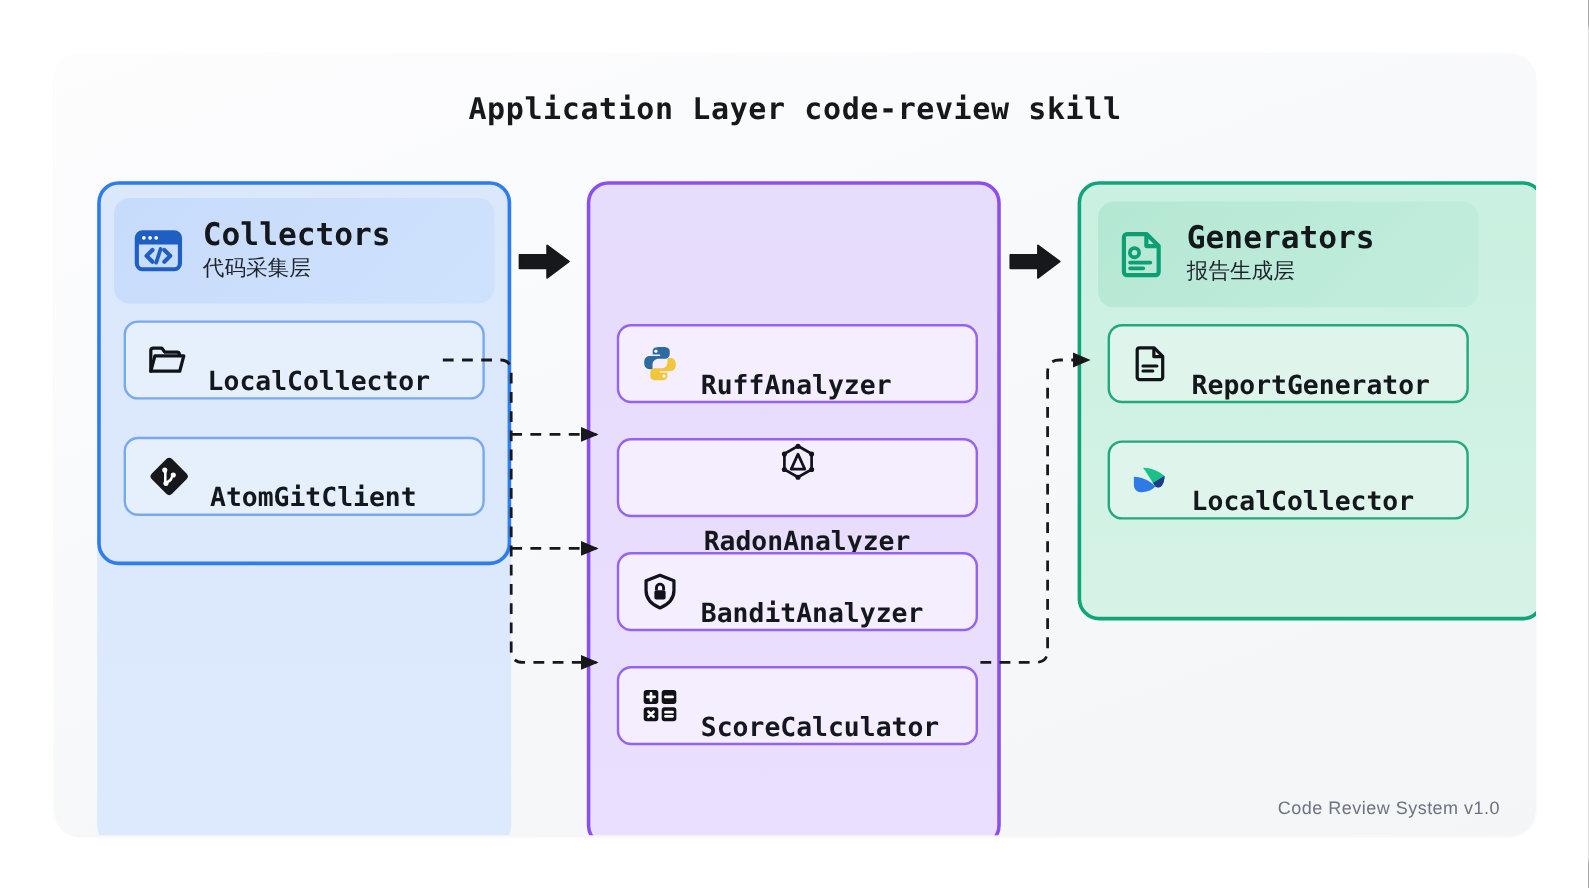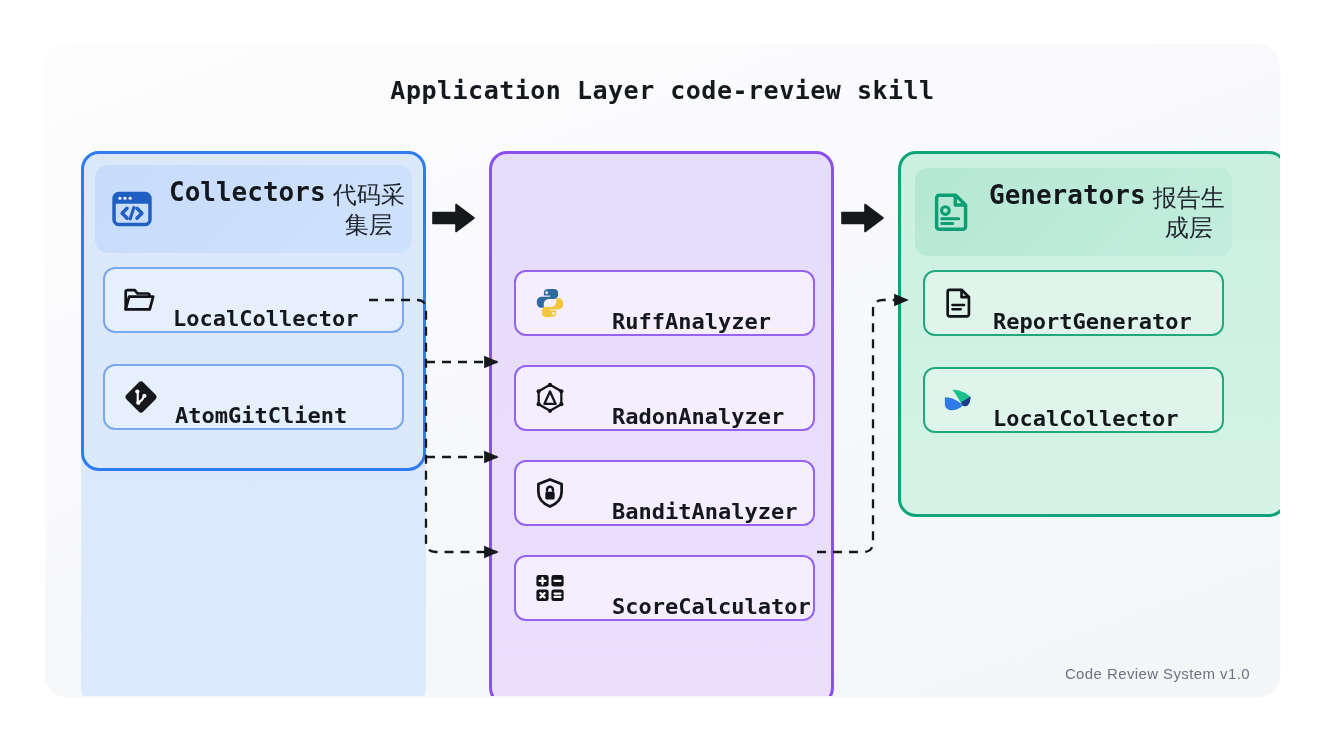--- a/index.html
+++ b/index.html
@@ -106,56 +106,54 @@
   .hdr-collectors { background: linear-gradient(135deg,#c7dcfb 0%,#cfe2fd 100%); }
   .hdr-analyzers  { background: linear-gradient(135deg,#ddccfb 0%,#e2d5fd 100%); }
   .hdr-generators { background: linear-gradient(135deg,#b4e8d3 0%,#c3edde 100%); }
 
   .hdr-icon {
     width: 46px; height: 46px;
     flex: 0 0 46px;
     margin-right: 14px;
     display: flex; align-items: center; justify-content: center;
   }
-  .hdr-texts { display: flex; flex-direction: row; justify-content: center; }
+  .hdr-texts { display: flex; flex-direction: column; justify-content: center; }
   .hdr-title {
     font-size: 26px;
     font-weight: 700;
     color: #14171c;
     line-height: 1.12;
     font-family: "DejaVu Sans Mono", "Liberation Mono", monospace;
   }
   .hdr-sub {
-    font-size: 24px;
+    font-size: 18px;
     color: #1f232b;
     line-height: 1.25;
     margin-top: 2px;
     font-family: "DejaVu Sans", "Liberation Sans", sans-serif;
-    text-align: center;
   }
 
   
   .item {
     position: absolute;
     left: 22px;
     width: 301px; height: 66px;
     border-radius: 12px;
     display: flex;
     align-items: center;
     padding-left: 16px;
     box-sizing: border-box;
   }
   .item-collectors {
     background: #e6f0fd;
     border: 2px solid #7aa8ee;
   }
   .item-analyzers {
     background: #f4eefe;
     border: 2px solid #9562f2;
-    gap: 28px;
   }
   .item-generators {
     background: #dff4ea;
     border: 2px solid #22a87f;
   }
   .item-icon {
     width: 36px; height: 36px;
     flex: 0 0 36px;
     margin-right: 16px;
     display: flex; align-items: center; justify-content: center;
@@ -256,21 +254,21 @@
             <svg width="34" height="34" viewBox="0 0 24 24">
               <path d="M11.9 2.2 c-2.3 0 -4.2 0.5 -4.2 2.4 v2.1 h4.4 v0.8 H6.2 c-1.9 0 -3.5 1.1 -3.5 3.9 s1.4 3.9 3.3 3.9 h1.6 v-2.6 c0 -2 1.7 -3.5 3.6 -3.5 h3.6 c1.6 0 2.9 -1.2 2.9 -2.8 V4.6 c0 -1.6 -1.3 -2.2 -2.9 -2.4 z" fill="#2d6a9f"></path>
               <circle cx="9.6" cy="4.7" r="0.95" fill="#ffffff"></circle>
               <path d="M12.1 21.8 c2.3 0 4.2 -0.5 4.2 -2.4 v-2.1 h-4.4 v-0.8 h5.9 c1.9 0 3.5 -1.1 3.5 -3.9 s-1.4 -3.9 -3.3 -3.9 h-1.6 v2.6 c0 2 -1.7 3.5 -3.6 3.5 H9.2 c-1.6 0 -2.9 1.2 -2.9 2.8 v1.8 c0 1.6 1.3 2.2 2.9 2.4 z" fill="#f2c63c"></path>
               <circle cx="14.4" cy="19.3" r="0.95" fill="#ffffff"></circle>
             </svg>
           </div>
           <div class="item-label">RuffAnalyzer</div>
         </div>
 
-        <div class="item item-analyzers" style="top:211px;">
+        <div class="item item-analyzers" style="top:211px;flex-direction:column;">
           <div class="item-icon">
             <svg width="34" height="34" viewBox="0 0 24 24">
               <path d="M12 2.6 L20 7.2 V16.4 L12 21 L4 16.4 V7.2 Z" fill="none" stroke="#111318" stroke-width="1.6"></path>
               <path d="M12 7.4 L16 16.2 H8 Z" fill="none" stroke="#111318" stroke-width="1.6" stroke-linejoin="round"></path>
               <circle cx="12" cy="2.8" r="1.5" fill="#111318"></circle>
               <circle cx="20" cy="7.3" r="1.5" fill="#111318"></circle>
               <circle cx="20" cy="16.4" r="1.5" fill="#111318"></circle>
               <circle cx="12" cy="21" r="1.5" fill="#111318"></circle>
               <circle cx="4" cy="16.4" r="1.5" fill="#111318"></circle>
               <circle cx="4" cy="7.3" r="1.5" fill="#111318"></circle>

